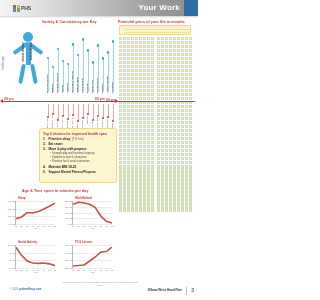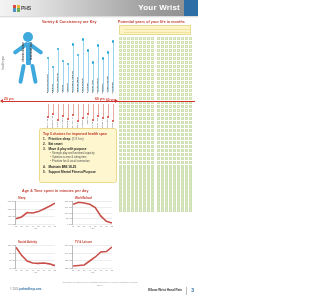--- a/index.html
+++ b/index.html
@@ -279,21 +279,21 @@
   <div class="header">
     <div class="logo">
       <div class="logo-mark">
         <div class="lm lm1"></div>
           <div class="lm lm2"></div>
         <div class="lm lm3"></div>
           <div class="lm lm4"></div>
       </div>
       <span class="logo-text">PHS</span>
     </div>
-    <div class="hdr-title">Your Wrist</div>
+    <div class="hdr-title">Your Work</div>
     <div class="hdr-accent"></div>
   </div>
   <div class="hdr-shadow"></div>
 
   <div class="sec-title" id="title-variety">Variety &amp; Consistency are Key</div>
   <div class="sec-title" id="title-potential">Potential years of your life in months</div>
   <div class="sec-title" id="title-age">Age &amp; Time spent in minutes per day</div>
 
   <div class="left-panel">
     <div class="figure">

